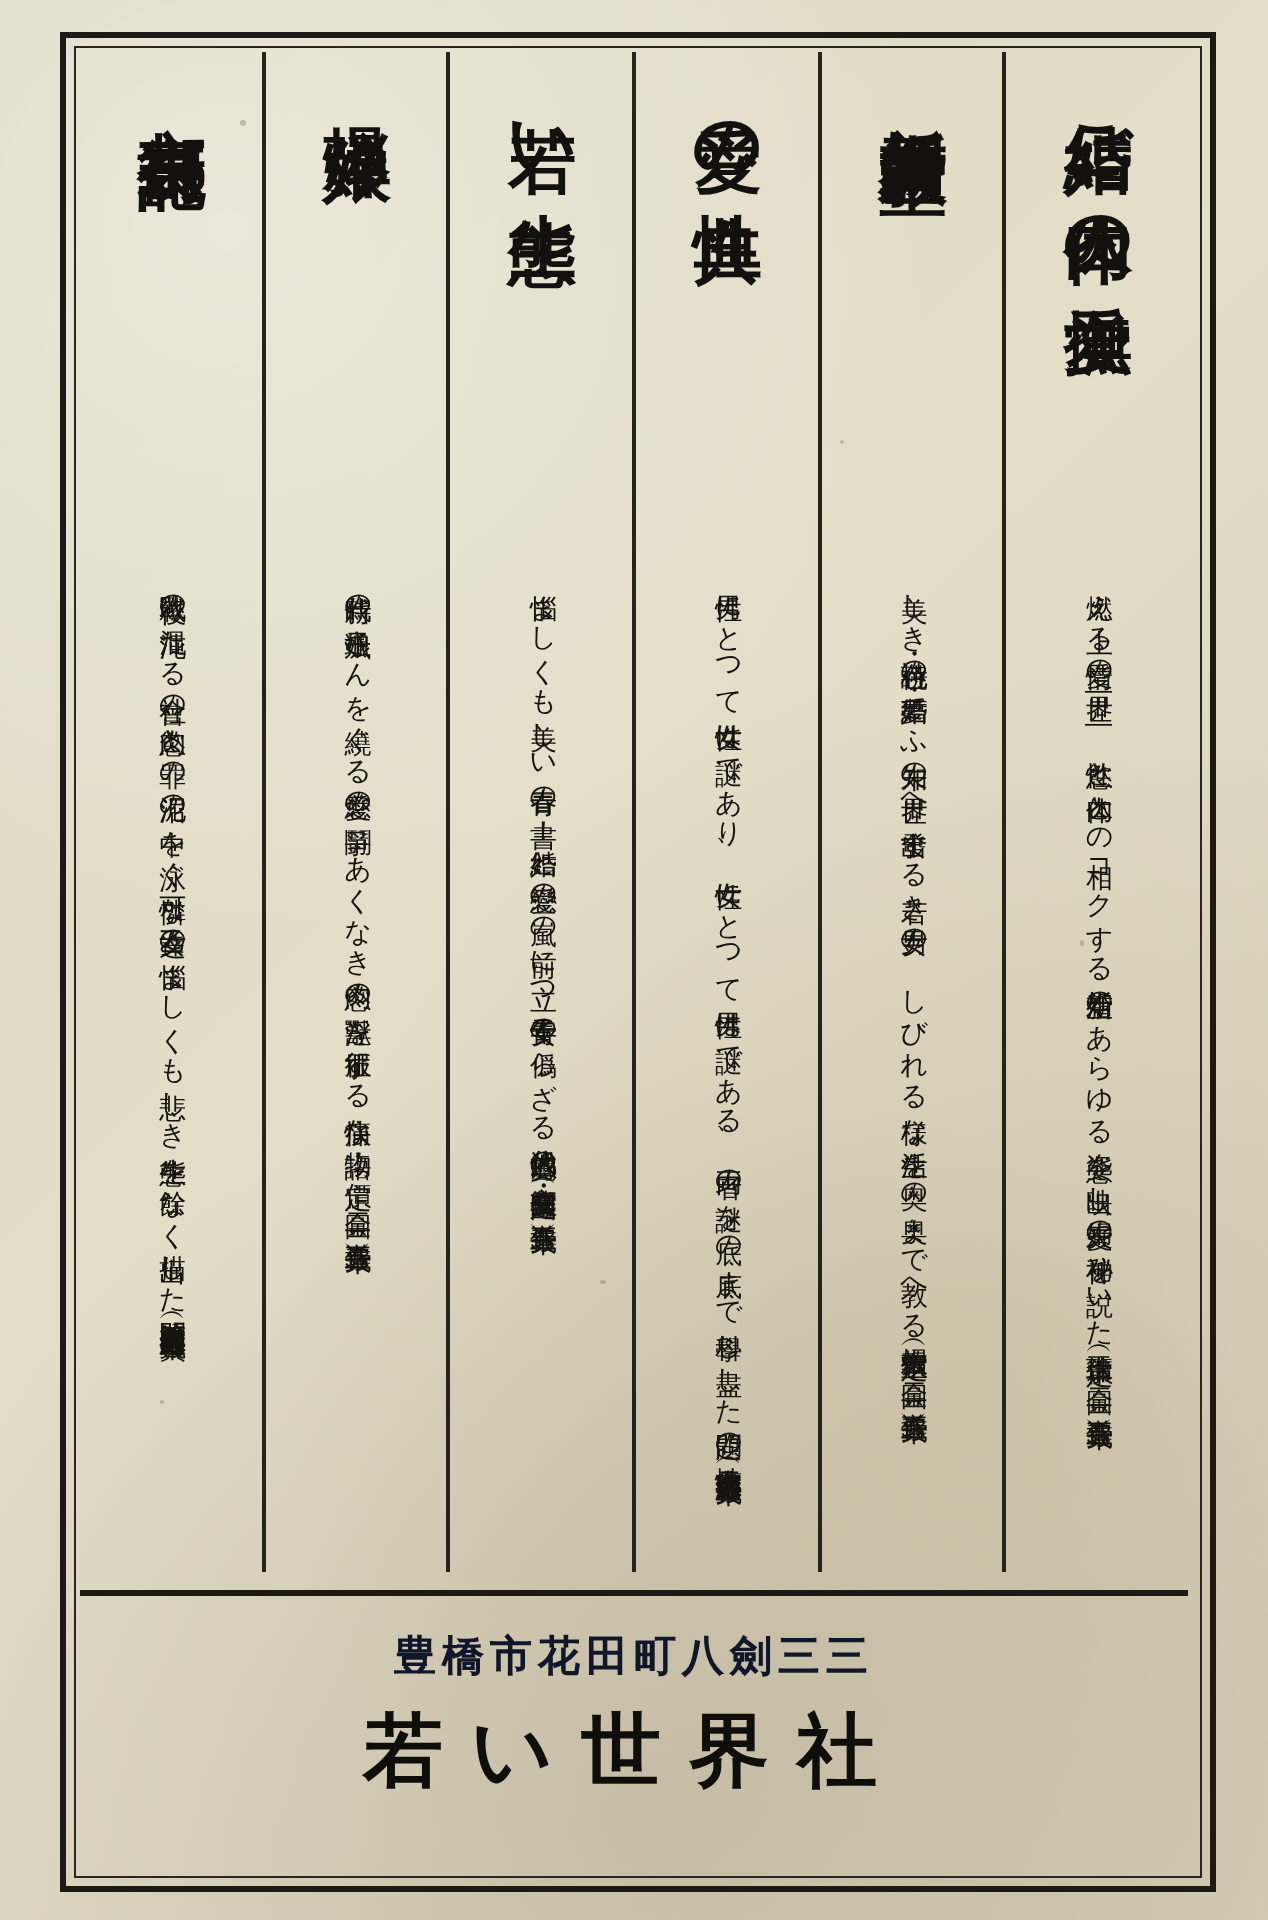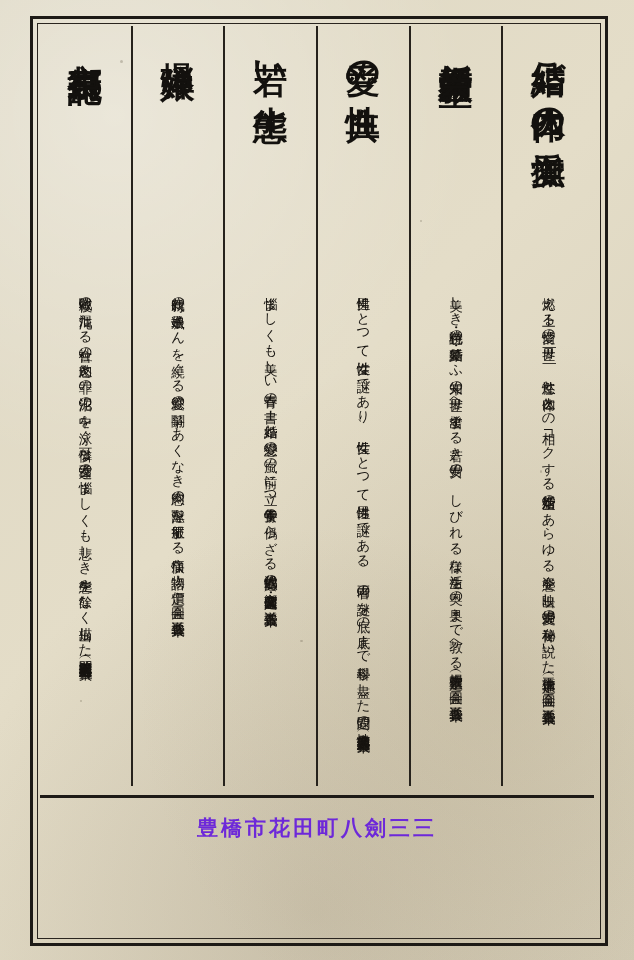--- a/index.html
+++ b/index.html
@@ -105,21 +105,21 @@
     top: 795px;
     border-top: 3px solid #1d1a16;
     padding-top: 10px;
     text-align: center;
   }
   .addr {
     font-family: "DejaVu Serif", serif;
     font-size: 21px;
     font-weight: bold;
     letter-spacing: 3px;
-    color: #6d28d9;
+    color: #0f172a;
     margin: 6px 0 6px 0;
     direction: rtl;
   }
   .pub {
     font-family: "DejaVu Serif", serif;
     font-size: 40px;
     font-weight: bold;
     letter-spacing: 14px;
     color: #100e0b;
     margin: 6px 0 8px 0;
@@ -180,20 +180,21 @@
 
     <div class="column">
       <div class="col-title">京都裏街記</div>
       <div class="col-body">敗戰後の混沌たる社會の肉慾と罪の泥沼の中を泳ぐ可憐な乙女達の惱ましくも悲しき生態を餘なく描出した問題篇（定價金二圓送五十費錢）</div>
     </div>
 
   </div>
 
   <div class="footer">
     <div class="addr">豊橋市花田町八劍三三</div>
+    <div class="pub">若い世界社</div>
   </div>
 
   <div class="speck" style="left:120px; top:60px; width:3px; height:3px;"></div>
   <div class="speck" style="left:420px; top:220px; width:2px; height:2px;"></div>
   <div class="speck" style="left:300px; top:640px; width:3px; height:2px;"></div>
   <div class="speck" style="left:540px; top:470px; width:2px; height:3px;"></div>
   <div class="speck" style="left:80px; top:700px; width:2px; height:2px;"></div>
 </div>
 
 </body></html>

